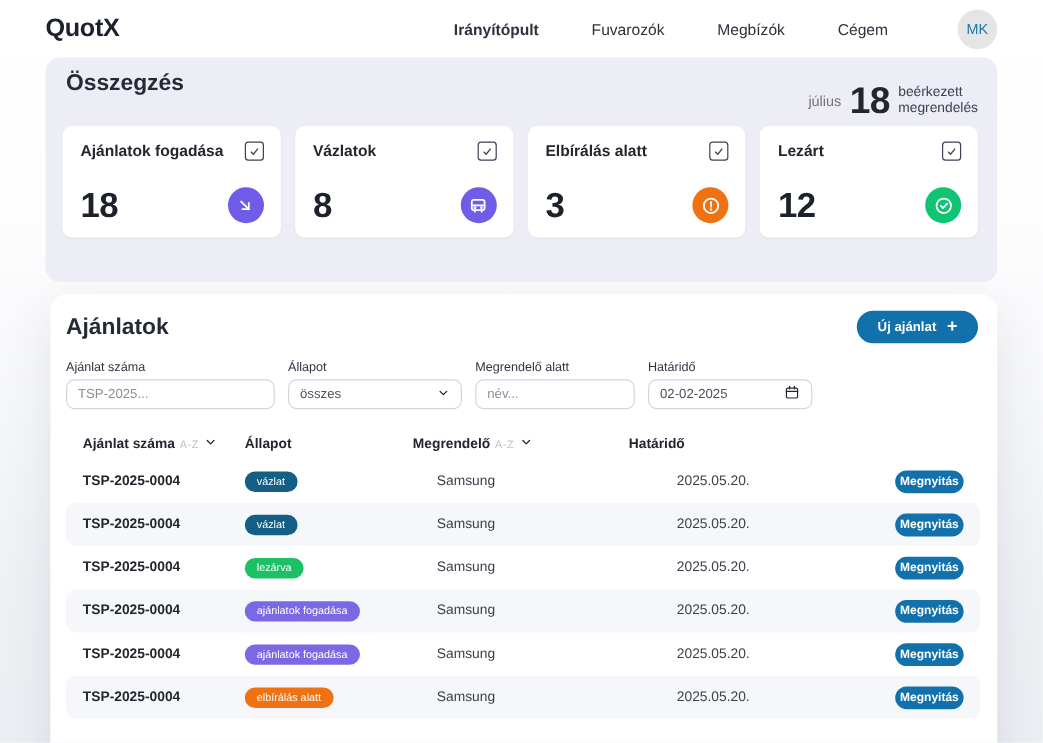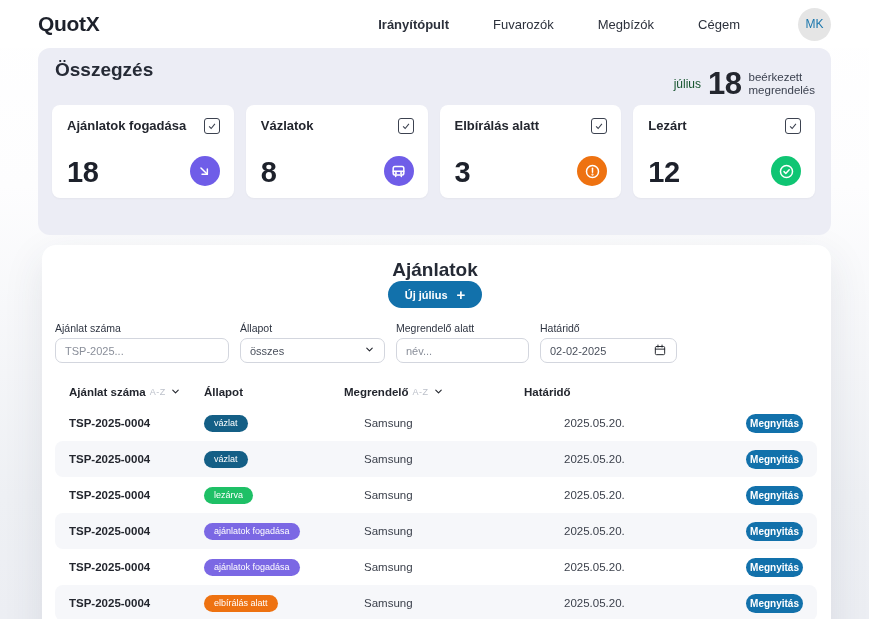--- a/index.html
+++ b/index.html
@@ -14,38 +14,38 @@
   .brand { font-size:21px; font-weight:700; letter-spacing:-0.3px; color:#1d212b; }
   .nav-links { margin-left:auto; display:flex; align-items:center; gap:44px; }
   .nav-item { font-size:13px; color:#2c313c; cursor:pointer; }
   .nav-item.active { font-weight:700; }
   .avatar { width:33px; height:33px; border-radius:50%; background:#e5e5e5; color:#1b77ad;
     font-size:12px; font-weight:400; display:flex; align-items:center; justify-content:center; margin-left:14px; }
   
   .summary { margin:0 38px; width:793px; height:187px; background:#ecedf5; border-radius:12px; padding:11px 16px 0 17px; position:relative; }
   .summary-title { font-size:19px; font-weight:700; color:#252a35; }
   .summary-right { position:absolute; top:18px; right:16px; display:flex; align-items:center; gap:7px; }
-  .summary-month { font-size:12px; color:#14532d; }
+  .summary-month { font-size:12px; color:#737373; }
   .summary-count { font-size:31px; font-weight:700; color:#23262e; letter-spacing:-0.5px; }
   .summary-caption { font-size:11.5px; color:#3c4250; line-height:13px; }
   .cards { display:flex; gap:12px; margin-top:24px; margin-left:-3px; }
   .card { width:182px; height:93px; background:#ffffff; border-radius:8px; padding:13px 14px 12px 15px;
     display:flex; flex-direction:column; justify-content:space-between; box-shadow:0 1px 2px rgba(40,45,60,0.04); }
   .card-top { display:flex; justify-content:space-between; align-items:flex-start; }
   .card-label { font-size:13px; font-weight:700; color:#23262e; }
   .checkbox { width:16px; height:16px; border:1.6px solid #3c4250; border-radius:3px; display:flex; align-items:center; justify-content:center; cursor:pointer; background:#fff; }
   .checkbox svg { width:10px; height:10px; stroke:#3c4250; stroke-width:2.6; fill:none; }
   .card-bottom { display:flex; justify-content:space-between; align-items:flex-end; }
   .card-value { font-size:29px; font-weight:700; color:#1d212b; letter-spacing:-0.5px; line-height:28px; }
   .circle-icon { width:30px; height:30px; border-radius:50%; display:flex; align-items:center; justify-content:center; }
   .circle-icon svg { width:17px; height:17px; stroke:#ffffff; stroke-width:2.1; fill:none; stroke-linecap:round; stroke-linejoin:round; }
   
   .offers { margin:10px 0 0 42px; width:789px; height:420px; background:#ffffff; border-radius:14px;
     box-shadow:0 14px 40px rgba(50,58,80,0.10); padding:14px 14px 0 13px; }
-  .offers-head { display:flex; align-items:center; justify-content:space-between; padding:0 2px 0 0;flex-direction:column; }
+  .offers-head { display:flex; align-items:center; justify-content:space-between; padding:0 2px 0 0; }
   .offers-title { font-size:19px; font-weight:700; color:#252a35; }
   .new-btn { background:#1271ab; color:#fff; border:none; border-radius:15px; height:27px; padding:0 17px;
     font-size:11px; font-weight:700; display:flex; align-items:center; gap:9px; cursor:pointer;
     font-family:"Liberation Sans",sans-serif; }
   .new-btn .plus { font-size:15px; font-weight:700; line-height:1; }
   
   .filters { display:flex; gap:11px; margin-top:14px; }
   .filter-label { font-size:10.5px; color:#2f3542; margin-bottom:4px; display:block; }
   .f-box { height:25px; border:1px solid #d3d6de; border-radius:7px; background:#fff; display:flex; align-items:center;
     padding:0 9px; font-size:11px; color:#4a505c; }
@@ -181,21 +181,21 @@
       </div>
     </div>
 
   </div>
 </div>
 
 <div class="offers">
   <div class="offers-head">
     <div class="offers-title">Ajánlatok</div>
     <button class="new-btn">
-      <span>Új július</span>
+      <span>Új ajánlat</span>
       <span class="plus">+</span>
     </button>
   </div>
 
   <div class="filters">
     <div>
       <span class="filter-label">Ajánlat száma</span>
       <div class="f-box f1">
           <input class="f-input" placeholder="TSP-2025..." style="">
         </div>

